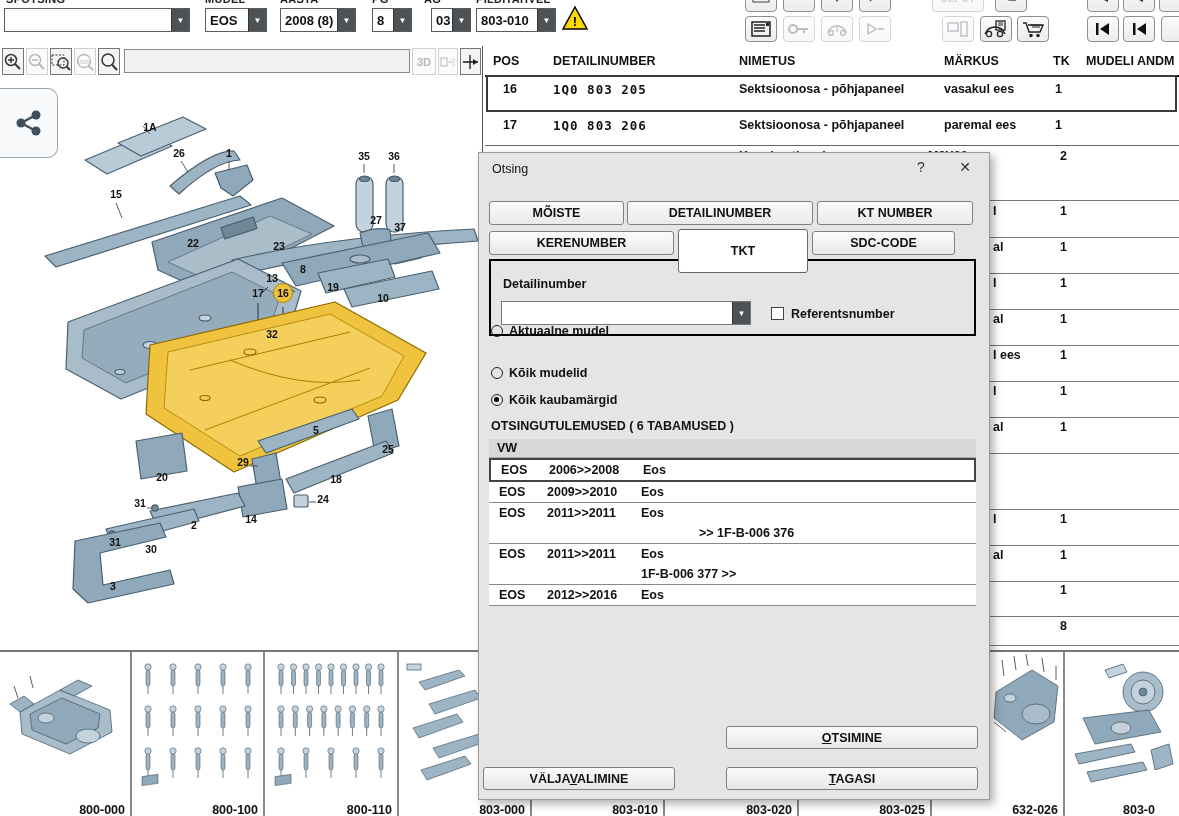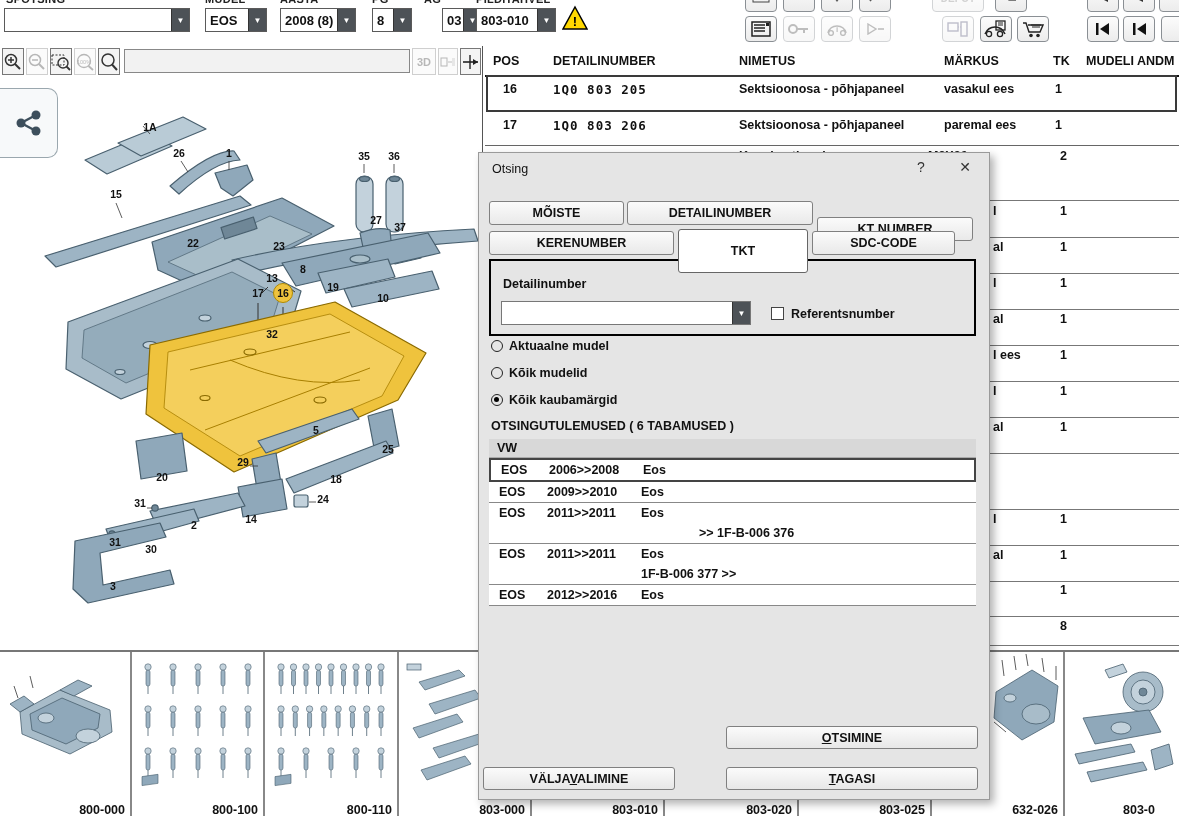--- a/index.html
+++ b/index.html
@@ -92,21 +92,21 @@
       <span class="dd">▼</span>
     </div>
   <div class="combo" style="left:280px;width:76px">
     <span class="val">2008 (8)</span>
       <span class="dd">▼</span>
     </div>
   <div class="combo" style="left:372px;width:40px">
     <span class="val">8</span>
       <span class="dd">▼</span>
     </div>
-  <div class="combo" style="left:442px;width:40px">
+  <div class="combo" style="left:431px;width:40px">
     <span class="val">03</span>
       <span class="dd">▼</span>
     </div>
   <div class="combo" style="left:476px;width:80px">
     <span class="val">803-010</span>
       <span class="dd">▼</span>
     </div>
 
   <svg class="abs" style="left:562px;top:5px" width="26" height="26">
     <polygon points="13,2 25,24 1,24" fill="#FFD800" stroke="#000" stroke-width="1.5"></polygon>
@@ -735,37 +735,37 @@
     </div>
 </div>
 
 <div id="dialog" class="abs">
   <span id="dlgtitle">Otsing</span>
   <span class="dlgsys" style="left:432px">?</span>
   <span class="dlgsys" style="left:476px">✕</span>
 
   <div class="tab" style="left:10px;top:48px;width:135px">MÕISTE</div>
   <div class="tab" style="left:148px;top:48px;width:186px">DETAILINUMBER</div>
-  <div class="tab" style="left:338px;top:64px;width:156px">KT NUMBER</div>
+  <div class="tab" style="left:338px;top:48px;width:156px">KT NUMBER</div>
   <div class="tab" style="left:10px;top:78px;width:185px">KERENUMBER</div>
   <div class="tab active" style="left:199px;top:76px;width:130px">TKT</div>
   <div class="tab" style="left:333px;top:78px;width:143px">SDC-CODE</div>
 
   <div id="groupbox">
     <span style="position:absolute;left:12px;top:16px;font-size:12.5px;font-weight:bold">Detailinumber</span>
     <div class="combo" style="left:10px;top:40px;width:250px;border-color:#777">
       <span class="val"></span>
       <span class="dd">▼</span>
     </div>
     <span class="chk" style="position:absolute;left:280px;top:46px"></span>
     <span style="position:absolute;left:300px;top:46px;font-size:12.5px;font-weight:bold">Referentsnumber</span>
   </div>
 
   <div id="radios">
-      <div class="radio" style="top: 186px;">
+      <div class="radio" style="top: 171px;">
         <span class="rdot"></span>
         <span>Aktuaalne mudel</span>
       </div>
       <div class="radio" style="top: 213px;">
         <span class="rdot"></span>
         <span>Kõik mudelid</span>
       </div>
       <div class="radio" style="top: 240px;">
         <span class="rdot on"></span>
         <span>Kõik kaubamärgid</span>

